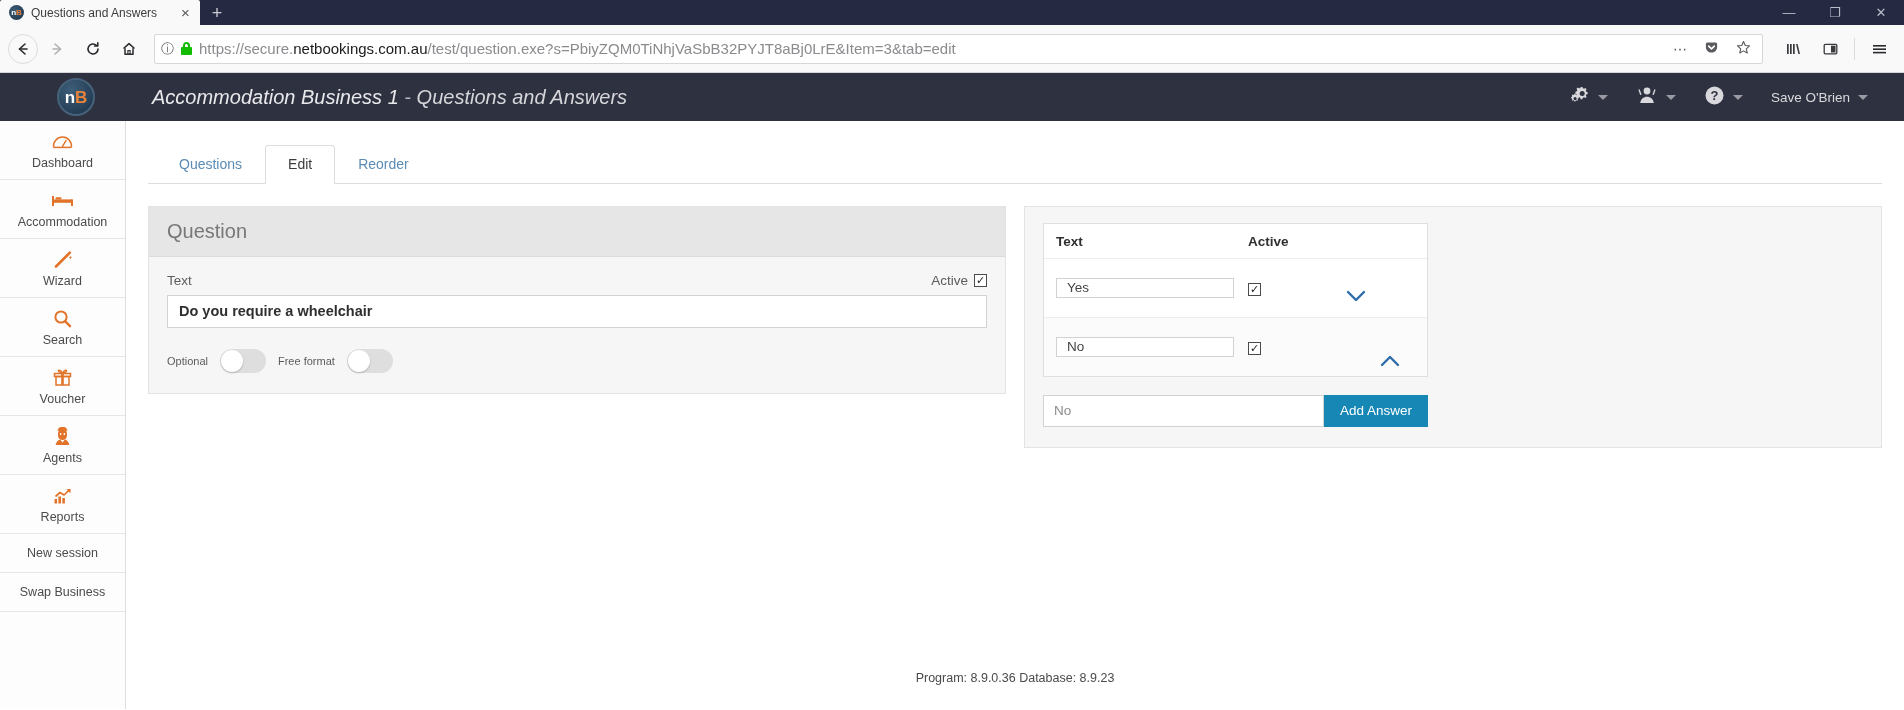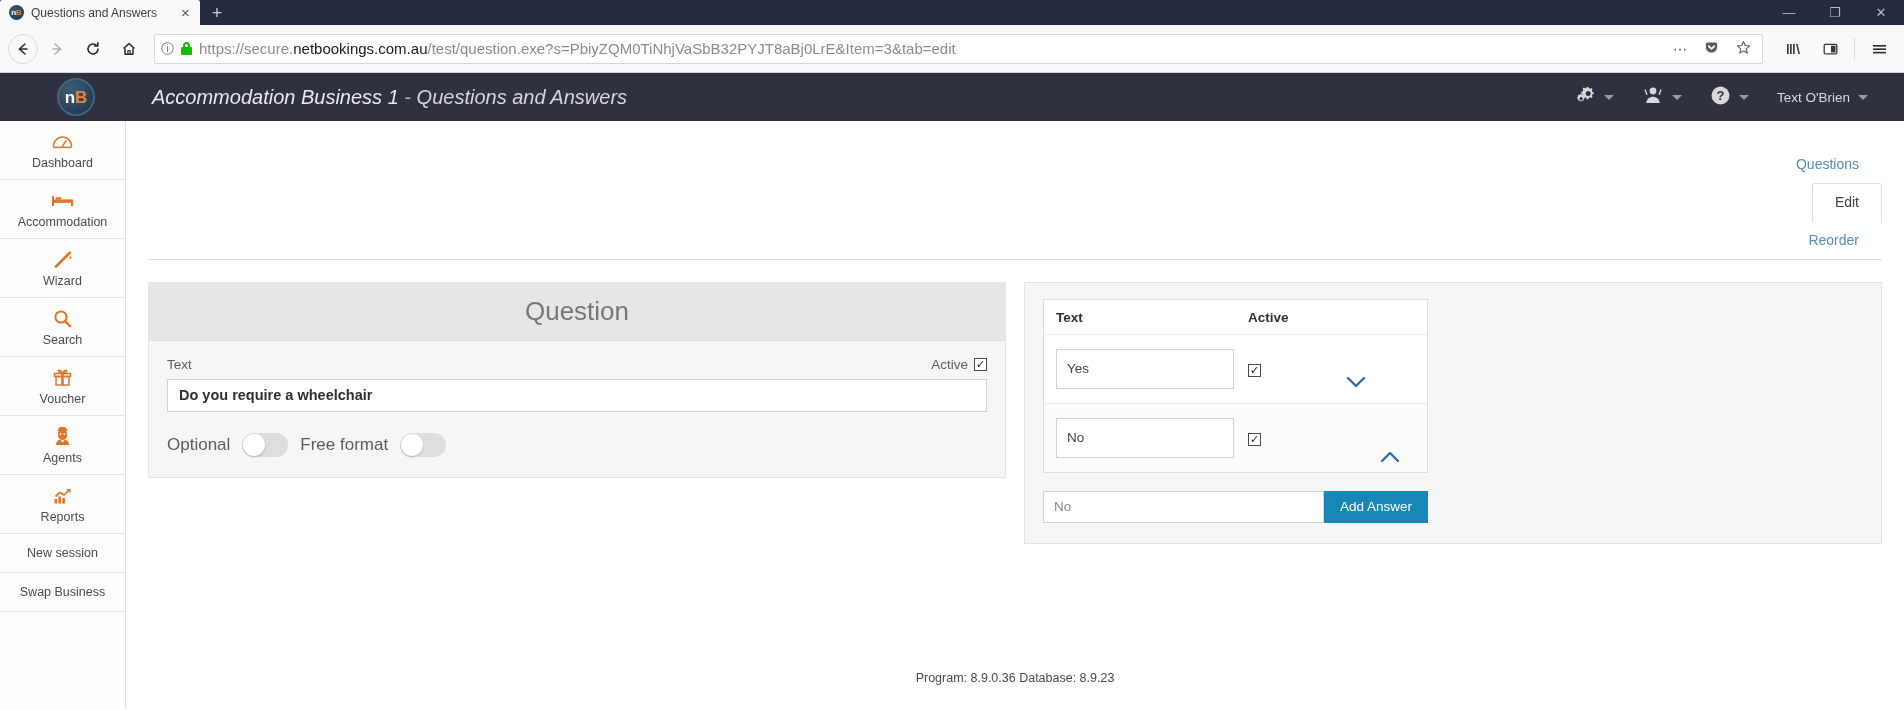--- a/index.html
+++ b/index.html
@@ -142,57 +142,56 @@
     background: #e6e6e6; color: #3a3a3a; border: none; font-size: 14px;
     padding: 9px 26px; cursor: pointer; font-family: inherit; line-height: 1.3;
   }
   .cursor-hand {
     position: absolute; left: 24px; top: 17px; width: 22px; height: 26px;
     pointer-events: none; z-index: 5;
   }
 
   .tabs {
     margin: 24px 22px 0 22px; border-bottom: 1px solid #dddddd;
-    display: flex; gap: 0; align-items: flex-end; padding-left: 8px; flex-direction: column;
+    display: flex; gap: 0; align-items: flex-end; padding-left: 8px;
   }
   .tab {
     padding: 9px 22px; font-size: 14px; color: #5a8bb5; cursor: pointer;
     border: 1px solid transparent; margin-bottom: -1px; line-height: 1.35;
   }
   .tab.active {
     color: #3d3d3d; background: #ffffff; border-color: #dddddd #dddddd #ffffff;
     border-radius: 3px 3px 0 0;
   }
 
   .panels {
     display: flex; gap: 18px; padding: 22px 22px 0 22px; align-items: flex-start;
   }
   .panel { background: #f6f6f6; border: 1px solid #e3e3e3; flex: 1 1 0; min-width: 0; }
   .panel-head {
-    background: #e6e6e6; padding: 13px 18px; font-size: 26px; color: #777777;
+    background: #e6e6e6; padding: 13px 18px; font-size: 20px; color: #777777;
     border-bottom: 1px solid #dcdcdc;
-    text-align: center;
   }
   .panel-body { padding: 16px 18px 20px 18px; }
 
   .field-row { display: flex; align-items: center; justify-content: space-between; }
   .field-label { font-size: 13.5px; color: #5c5c5c; }
   .active-label { font-size: 13.5px; color: #5c5c5c; display: flex; align-items: center; gap: 6px; }
   .cbx {
     width: 13px; height: 13px; border: 1px solid #4a4a4a; background: #fff;
     display: inline-flex; align-items: center; justify-content: center;
     font-size: 11px; color: #222; line-height: 1; cursor: pointer;
   }
   .text-input {
     width: 100%; margin-top: 7px; height: 33px; border: 1px solid #d2d2d2;
     background: #fff; padding: 0 11px; font-size: 14.5px; font-weight: bold;
     color: #2f2f2f; font-family: inherit;
   }
   .toggles { display: flex; align-items: center; gap: 12px; margin-top: 21px; }
-  .tg-label { font-size: 17px; color: #5c5c5c; }
+  .tg-label { font-size: 11px; color: #5c5c5c; }
   .switch {
     width: 46px; height: 24px; border-radius: 12px; background: #dedede;
     position: relative; cursor: pointer; flex: 0 0 auto;
   }
   .switch .knob {
     position: absolute; left: 1px; top: 1px; width: 22px; height: 22px;
     border-radius: 50%; background: #ffffff; box-shadow: 0 1px 2px rgba(0,0,0,.22);
   }
 
   
@@ -201,21 +200,21 @@
   .ans-head div { font-size: 13.5px; font-weight: bold; color: #2f2f2f; }
   .col-text { width: 192px; }
   .col-active { width: 110px; }
   .ans-row {
     display: flex; align-items: center; padding: 14px 12px; border-top: 1px solid #ededed;
     min-height: 59px;
   }
   .ans-row:first-of-type { border-top: none; }
   .ans-row.alt { background: #fbfbfb; }
   .ans-input {
-    width: 178px; height: 40px; border: 1px solid #d2d2d2; background: #fff;
+    width: 178px; height: 20px; border: 1px solid #d2d2d2; background: #fff;
     padding: 0 10px; font-size: 13.5px; color: #444; font-family: inherit;
   }
   .ans-active { width: 110px; padding-left: 14px; }
   .chev { color: #2d6ca8; font-size: 17px; cursor: pointer; line-height: 1; }
   .chev.dn { align-self: flex-end; margin-bottom: -4px; }
   .chev.up { align-self: flex-end; margin-bottom: -10px; margin-left: 34px; }
   .add-row { display: flex; margin-top: 18px; width: 385px; }
   .add-input {
     flex: 1 1 auto; height: 32px; border: 1px solid #d2d2d2; background: #fff;
     padding: 0 10px; font-size: 13.5px; color: #8c8c8c; font-family: inherit;
@@ -373,21 +372,21 @@
       <span>
         <svg width="21" height="21" viewBox="0 0 21 21">
             <circle cx="10.5" cy="10.5" r="9" fill="#d8d8dd"></circle>
             <text x="10.5" y="15" font-family="Liberation Sans, sans-serif" font-size="13" font-weight="bold" fill="#2e313f" text-anchor="middle">?</text>
           </svg>
       </span>
       <span class="caret-dn"></span>
     </div>
 
     <div class="hdr-item">
-      <span class="hdr-label">Text O'Brien</span>
+      <span class="hdr-label">Save O'Brien</span>
       <span class="caret-dn"></span>
     </div>
   </div>
 
   <div class="app-body">
 
     <div class="sidebar">
 
       <div class="side-item">
         <span class="side-icon">

